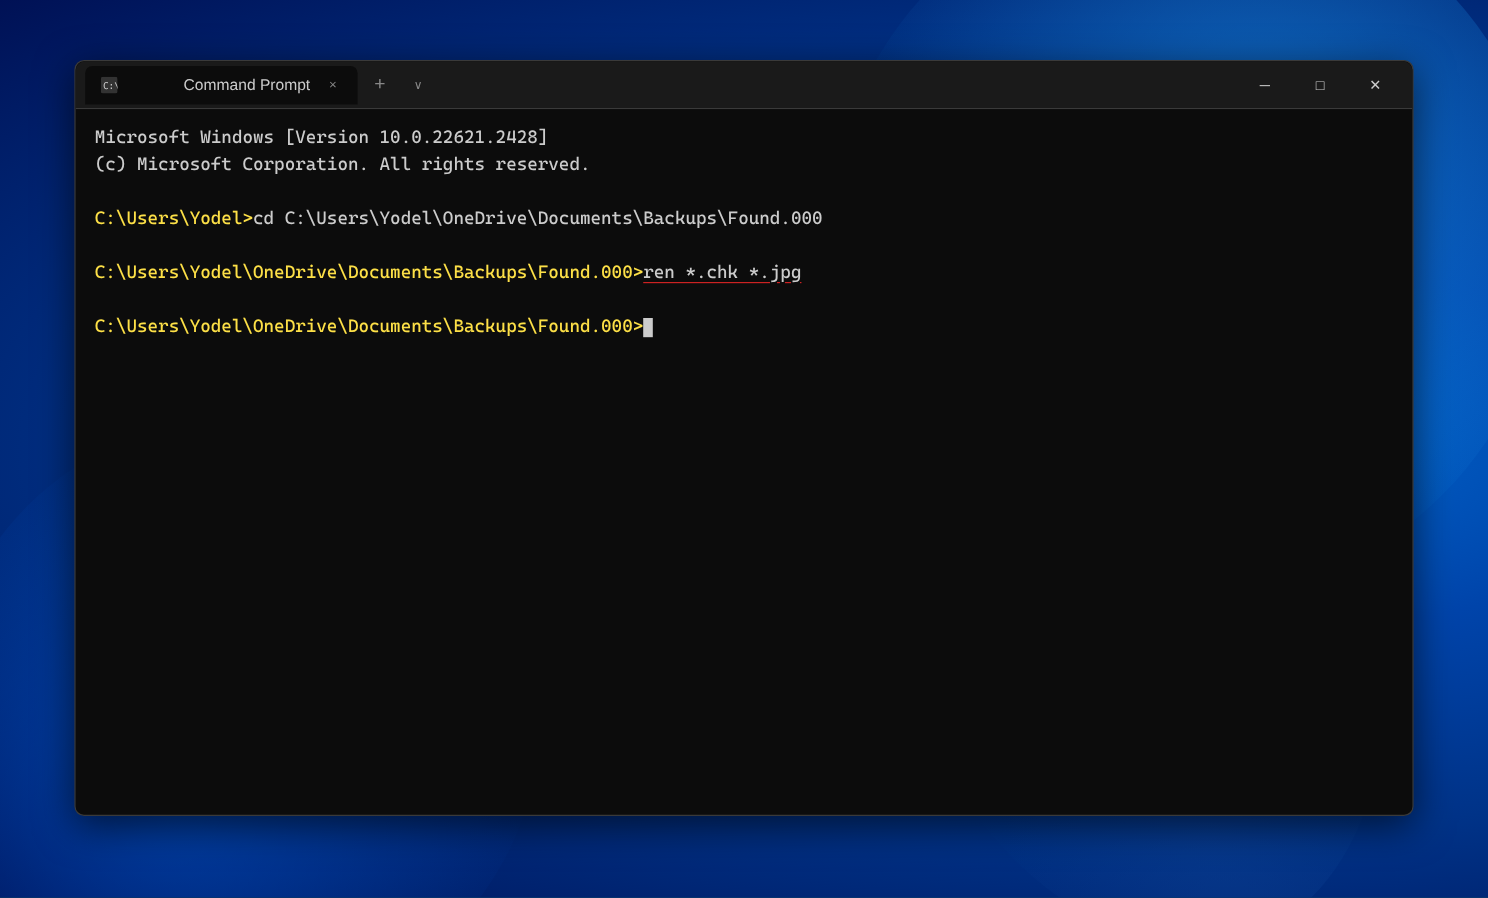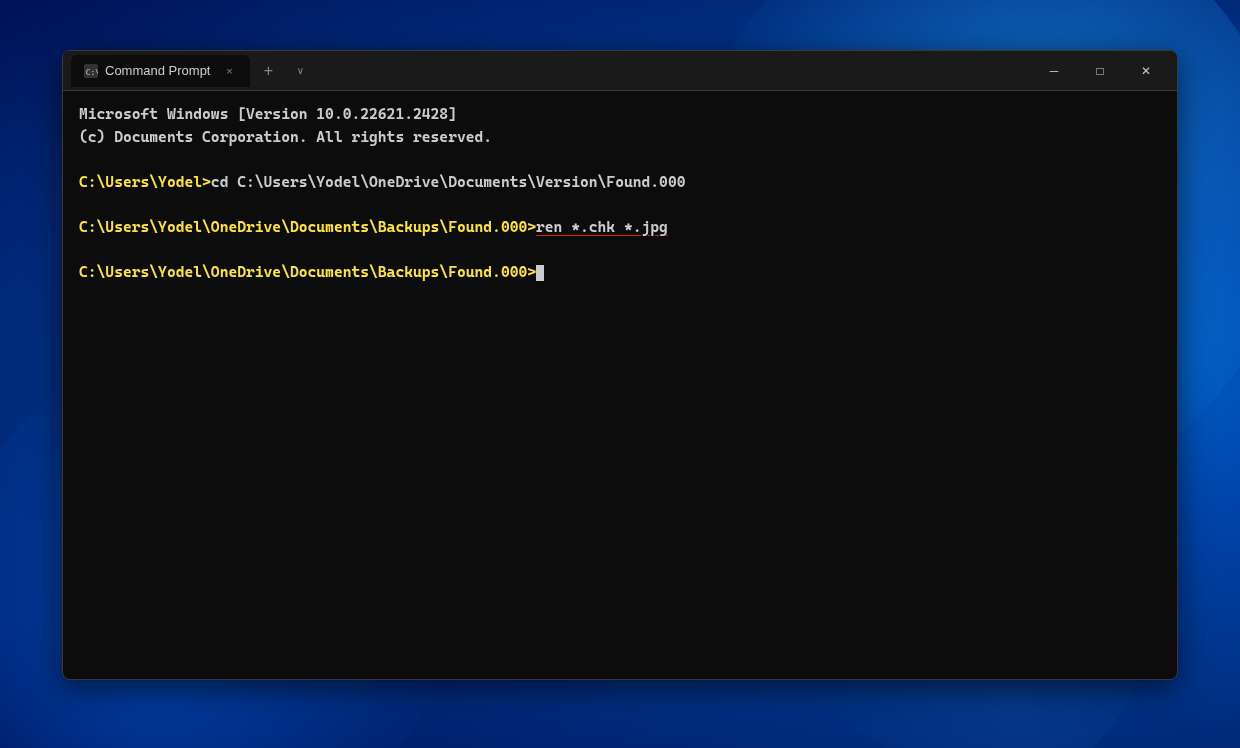--- a/index.html
+++ b/index.html
@@ -98,20 +98,21 @@
 
     .tab-icon svg {
       width: 14px;
       height: 14px;
     }
 
     .tab-title {
       color: #cccccc;
       font-size: 13px;
       white-space: nowrap;
+      margin-left: 48px;
     }
 
     .tab-close {
       width: 18px;
       height: 18px;
       display: flex;
       align-items: center;
       justify-content: center;
       border-radius: 4px;
       cursor: pointer;
@@ -166,21 +167,20 @@
       font-family: 'Cascadia Code', 'Courier New', Consolas, monospace;
       font-size: 15px;
       line-height: 1.5;
       color: #cccccc;
       overflow-y: auto;
     }
 
     .term-line {
       white-space: pre;
       display: block;
-      font-weight: bold;
     }
 
     .term-blank {
       display: block;
       height: 1.5em;
     }
 
     .term-prompt {
       color: #fde047;
     }
@@ -241,22 +241,22 @@
 
     <div class="window-controls">
       <div class="win-btn">─</div>
       <div class="win-btn">□</div>
       <div class="win-btn close-btn">✕</div>
     </div>
   </div>
 
   <div class="terminal-content">
     <span class="term-line">Microsoft Windows [Version 10.0.22621.2428]</span>
-    <span class="term-line">(c) Documents Corporation. All rights reserved.</span>
+    <span class="term-line">(c) Microsoft Corporation. All rights reserved.</span>
     <span class="term-blank"></span>
-    <span class="term-line"><span class="term-prompt">C:\Users\Yodel&gt;</span><span>cd C:\Users\Yodel\OneDrive\Documents\Version\Found.000</span></span>
+    <span class="term-line"><span class="term-prompt">C:\Users\Yodel&gt;</span><span>cd C:\Users\Yodel\OneDrive\Documents\Backups\Found.000</span></span>
     <span class="term-blank"></span>
     <span class="term-line"><span class="term-prompt">C:\Users\Yodel\OneDrive\Documents\Backups\Found.000&gt;</span><span class="term-command-underline">ren *.chk *.jpg</span></span>
     <span class="term-blank"></span>
     <span class="term-line"><span class="term-prompt">C:\Users\Yodel\OneDrive\Documents\Backups\Found.000&gt;</span><span class="cursor"></span></span>
   </div>
 
 </div>
 
 </body></html>

